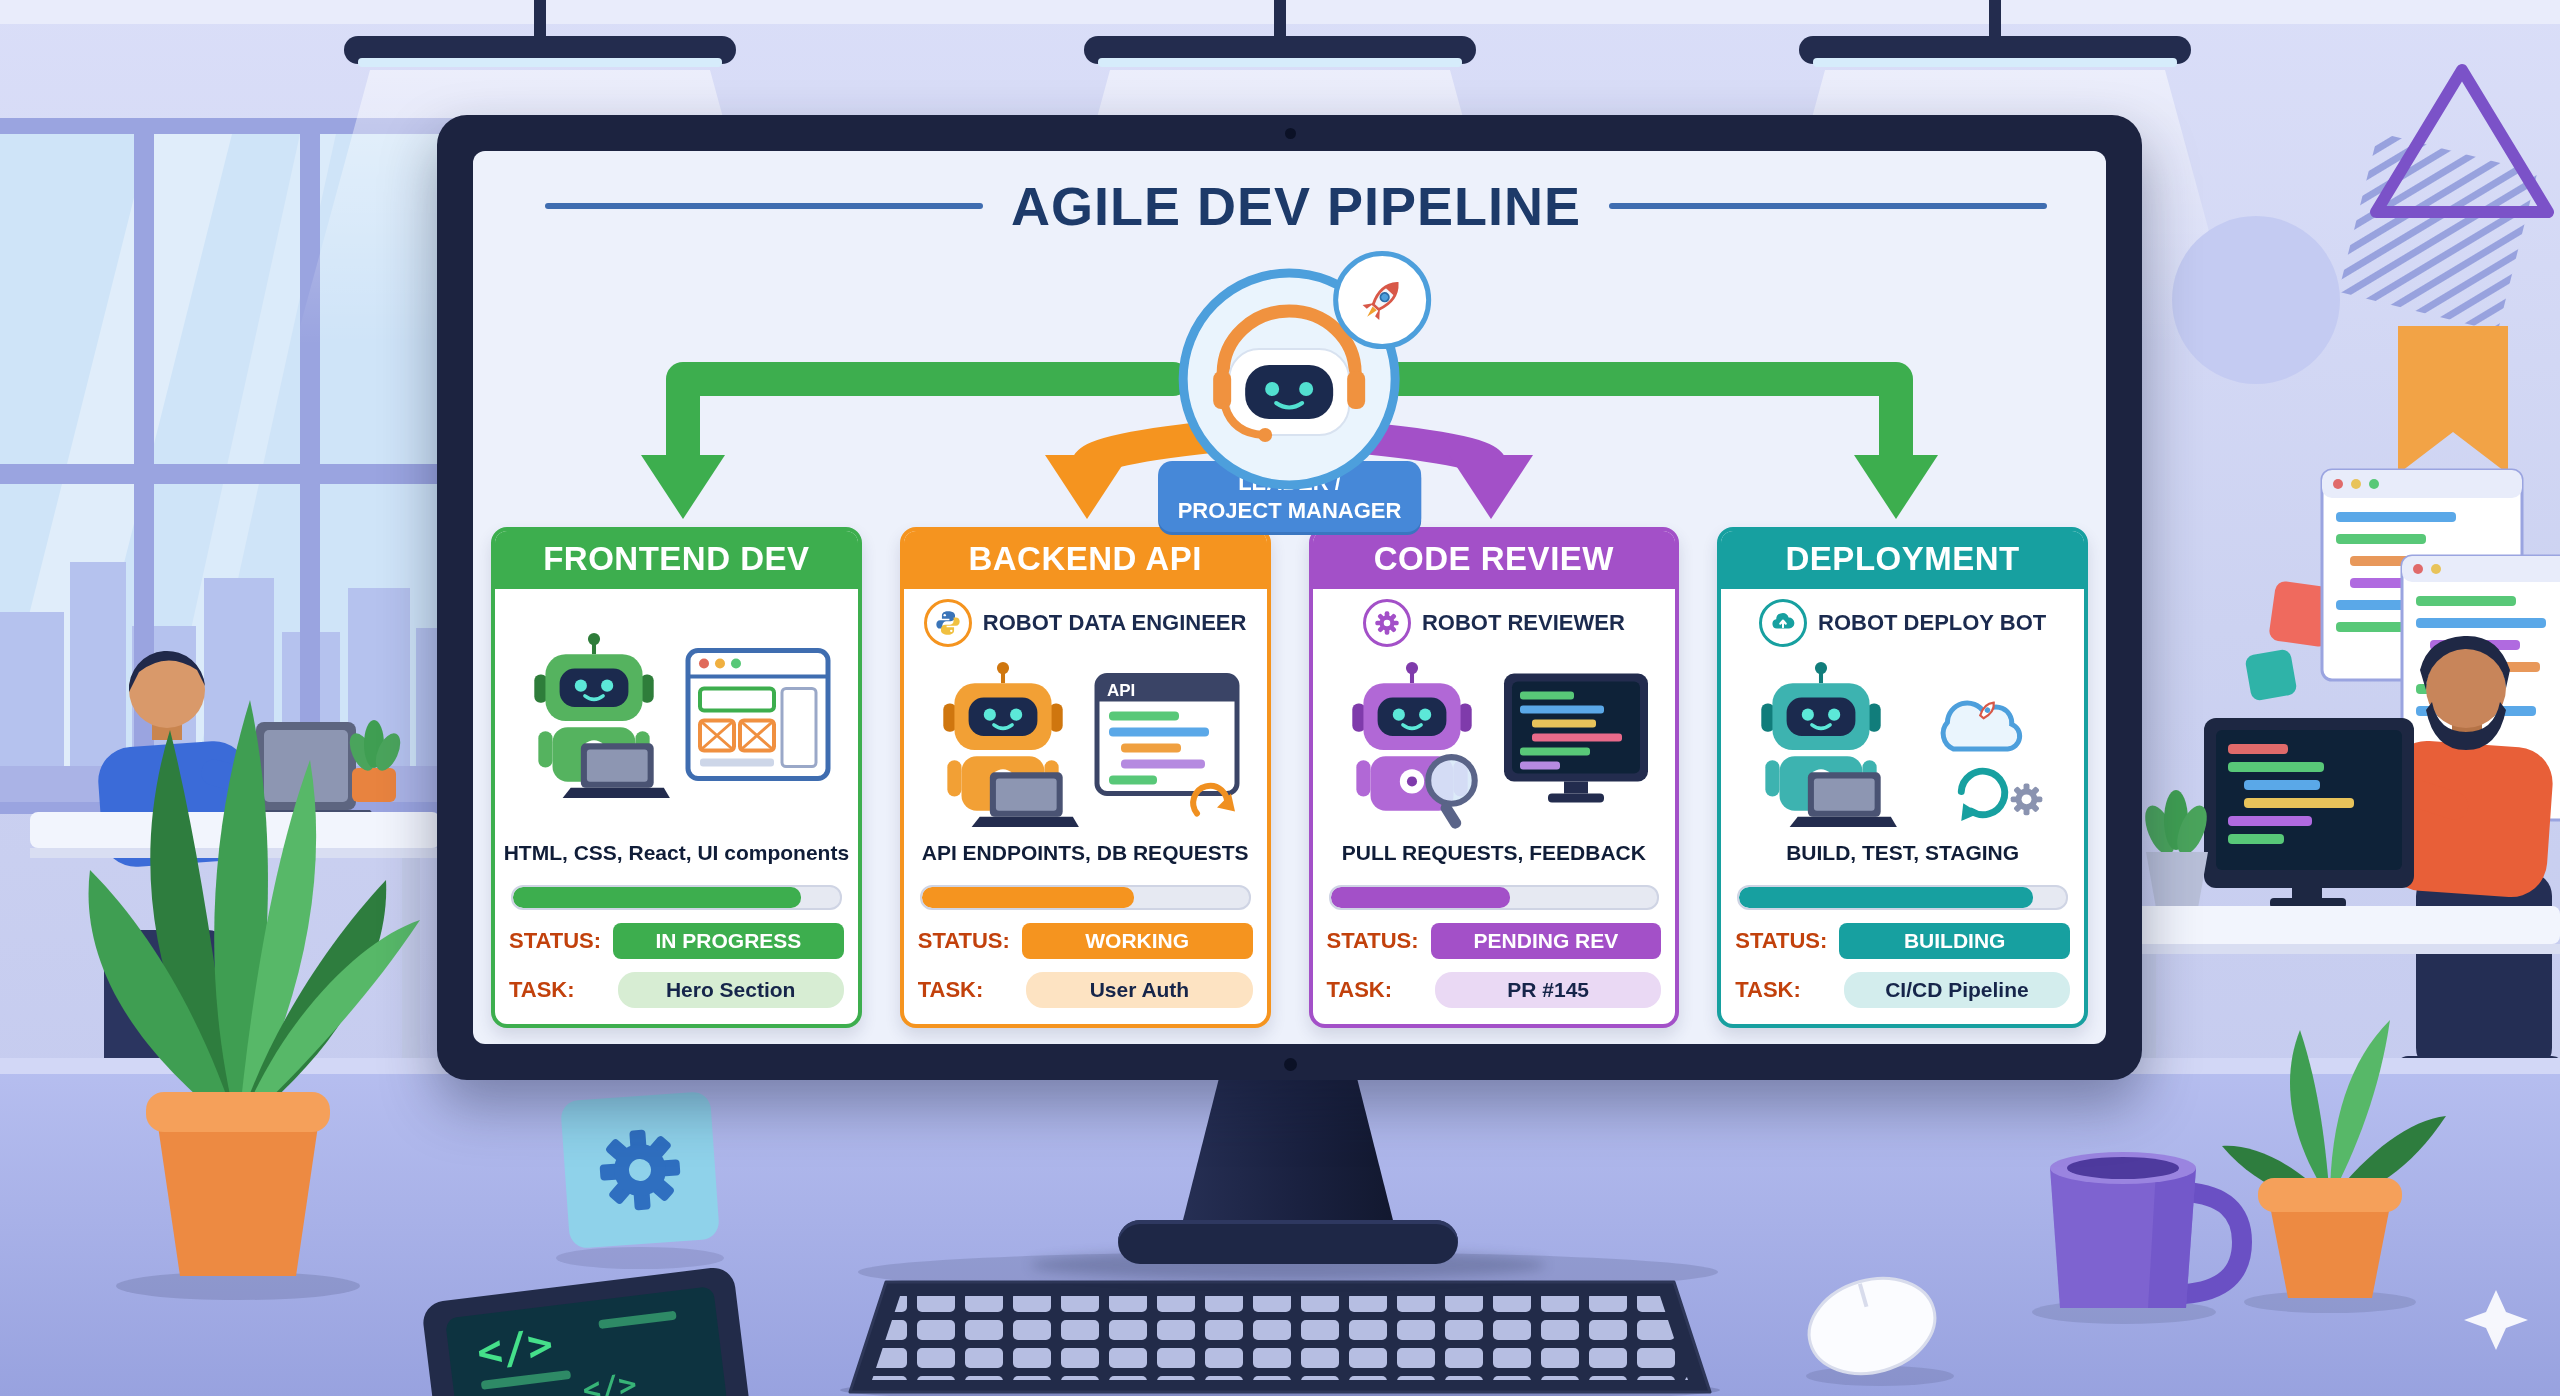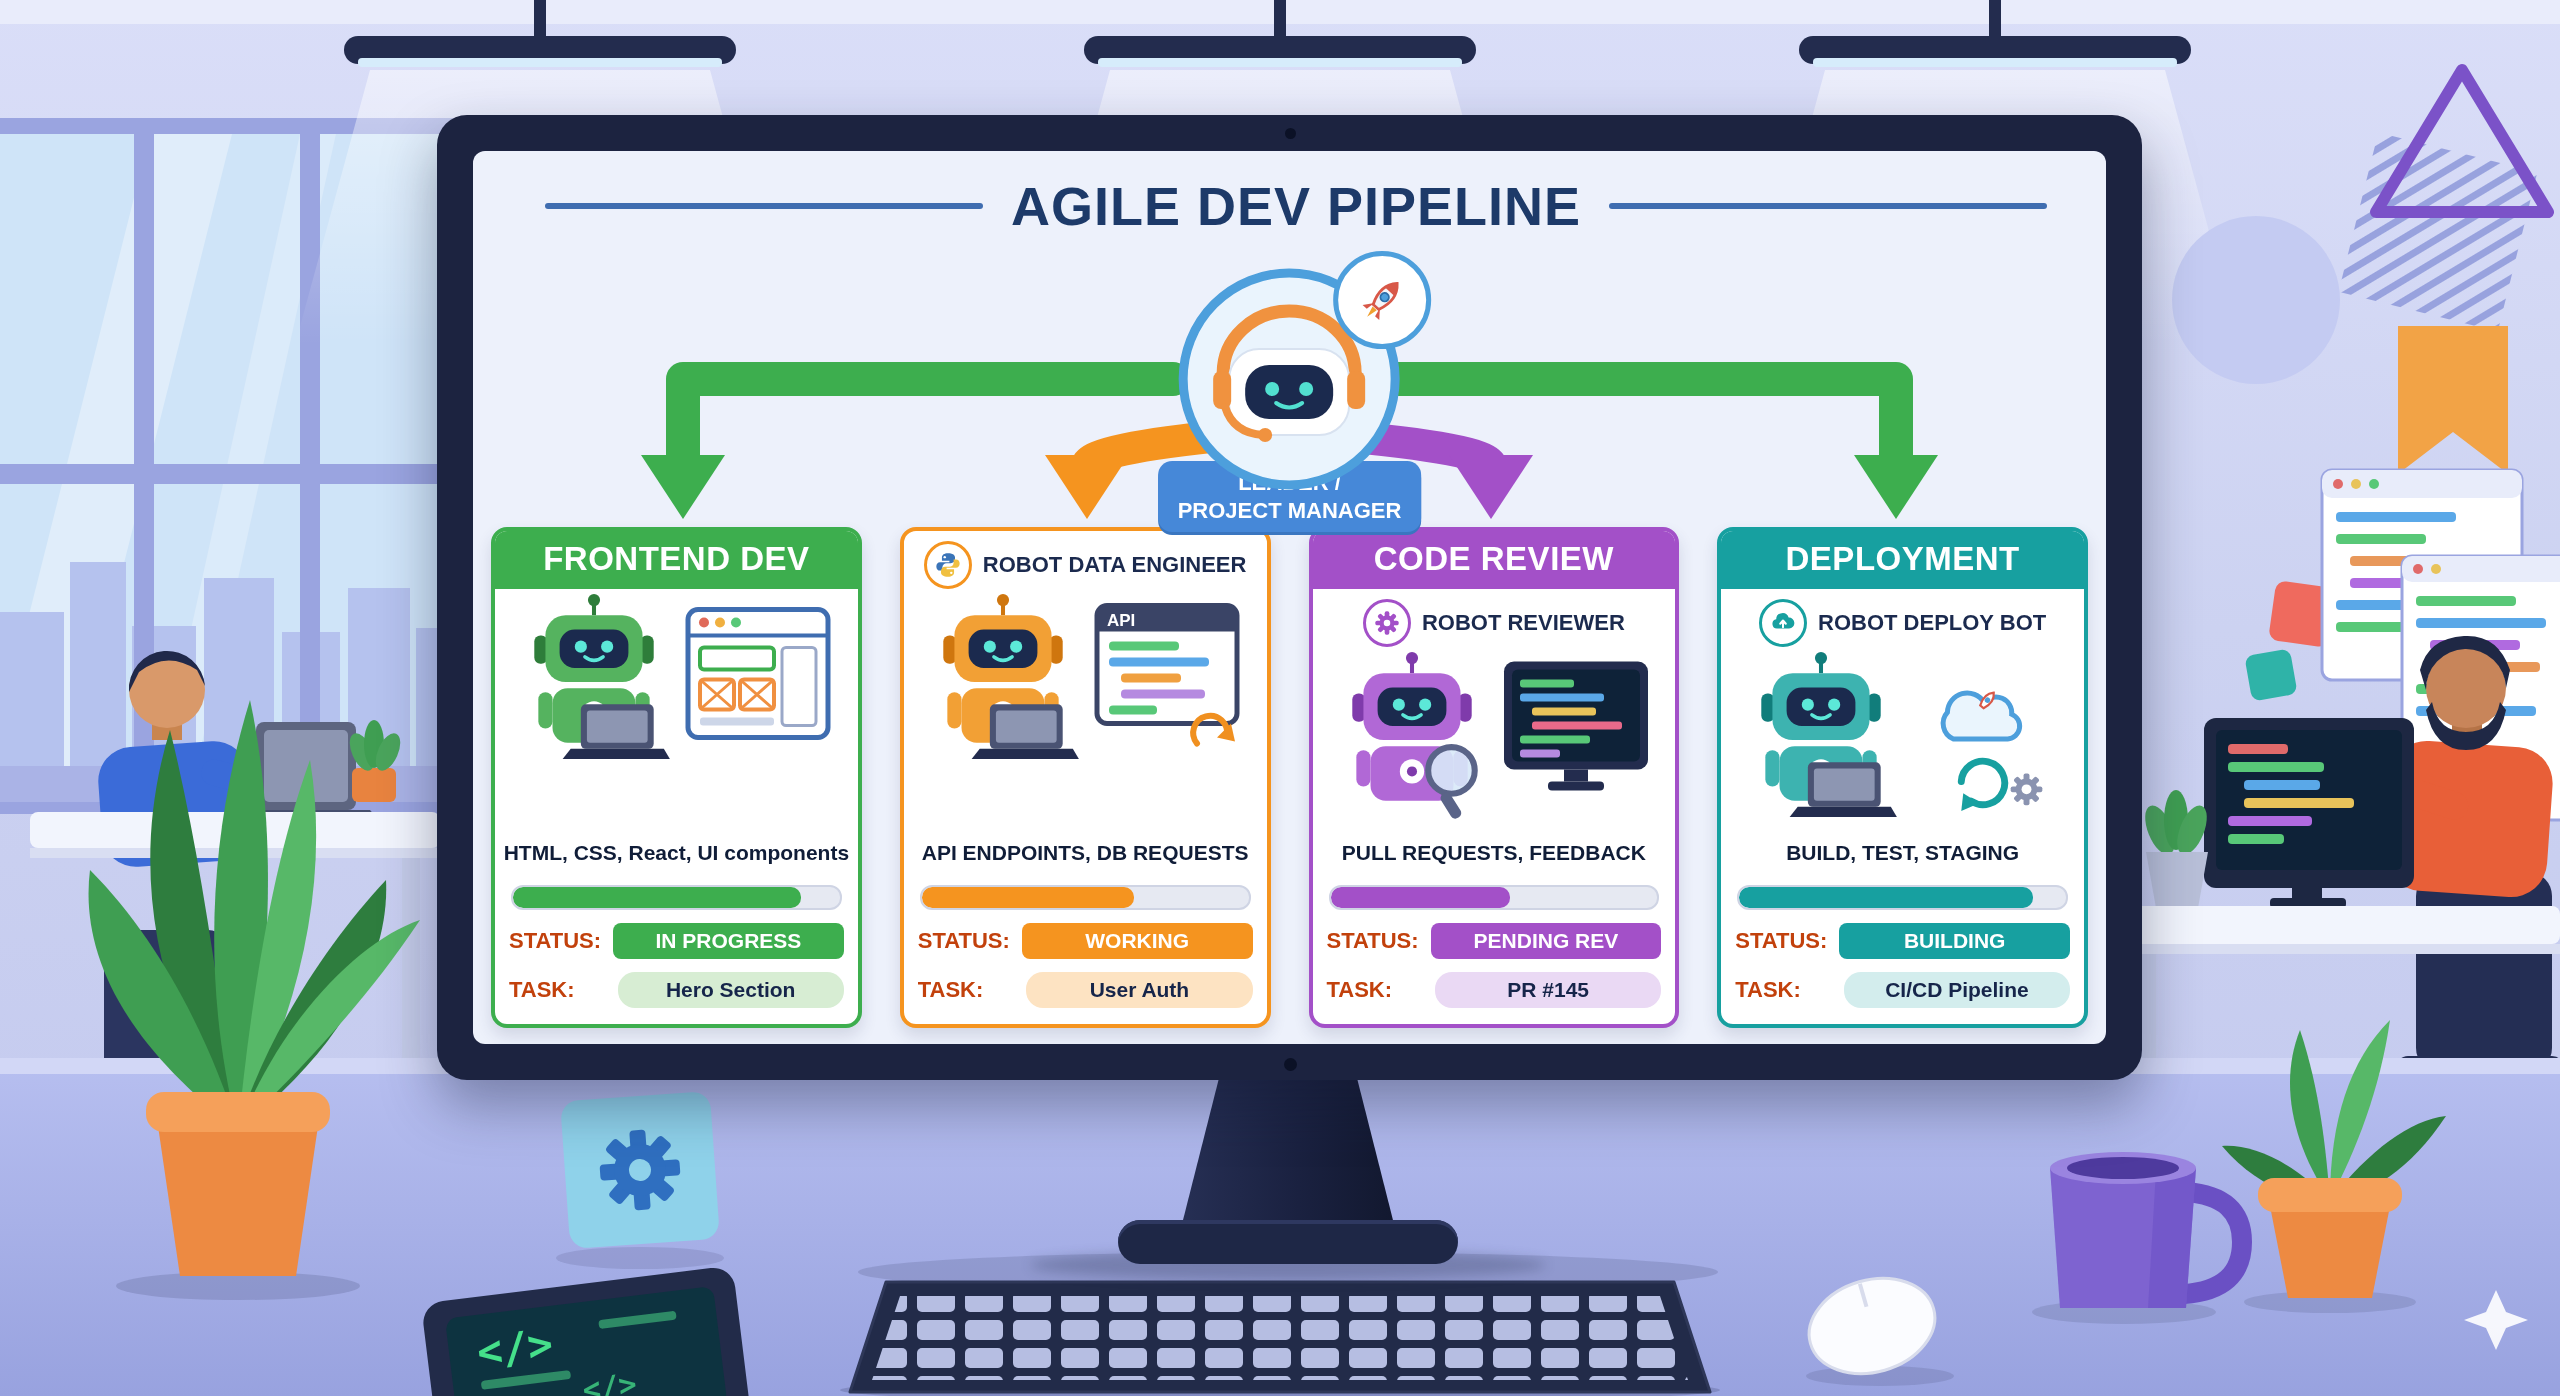--- a/index.html
+++ b/index.html
@@ -45,21 +45,21 @@
   .cards{position:absolute;left:0;right:0;top:376px;bottom:16px;display:flex;gap:38px;
     padding:0 18px;z-index:2;}
   .card{flex:1;display:flex;flex-direction:column;background:#fff;border:4px solid var(--accent);
     border-radius:16px;overflow:hidden;box-shadow:0 8px 16px rgba(40,50,90,.14);}
   .card-header{background:var(--accent);color:#fff;font-weight:800;font-size:33px;
     letter-spacing:.5px;text-align:center;padding:9px 4px 11px;}
   .role-row{display:flex;align-items:center;justify-content:center;gap:11px;margin:10px 8px 0;
     color:#1b2a4e;font-weight:800;font-size:22px;}
   .role-icon{width:42px;height:42px;border-radius:50%;background:#fff;border:3px solid var(--accent);
     display:flex;align-items:center;justify-content:center;flex:none;}
-  .illus{flex:1;display:flex;justify-content:center;gap:12px;margin:2px 8px 0;}
+  .illus{flex:1;display:flex;align-items:center;justify-content:center;gap:12px;margin:2px 8px 0;}
   .skills{text-align:center;font-weight:800;font-size:21px;color:#101d38;margin:2px 4px 8px;white-space:nowrap;}
   .progress-track{height:21px;margin:12px 16px 0;background:#e6e9f2;border:2px solid #cfd4e4;
     border-radius:12px;overflow:hidden;}
   .progress-fill{height:100%;background:var(--accent);border-radius:10px;}
   .kv-row{display:flex;align-items:center;gap:12px;margin:13px 14px 0;}
   .kv-row.task{margin-bottom:16px;gap:43px;}
   .kv-label{font-weight:800;font-size:22px;color:#c2410c;flex:none;}
   .badge-status{flex:1;background:var(--accent);color:#fff;font-weight:800;font-size:21px;
     text-align:center;padding:6px 8px;border-radius:8px;}
   .badge-task{flex:1;background:var(--tint);color:#16254a;font-weight:800;font-size:21px;
@@ -427,20 +427,21 @@
               <span class="kv-label">STATUS:</span>
               <span class="badge-status">IN PROGRESS</span>
             </div>
             <div class="kv-row task">
               <span class="kv-label">TASK:</span>
               <span class="badge-task">Hero Section</span>
             </div>
           </div>
 
           <div class="card" style="--accent: #f5941f; --tint: #fde3c2; --robot: #f2a035; --robotdark: #cf760e;">
+            <div class="card-header">BACKEND API</div>
             <div class="role-row">
               <span class="role-icon">
                 <svg viewBox="0 0 30 30" width="28" height="28">
                   <path d="M 15 2.5 c -4 0 -6.5 1.7 -6.5 4.5 v 3.5 h 8 v 1.5 H 6.5 C 4 12 2.5 13.8 2.5 16.5 c 0 2.8 1.5 4.5 4 4.5 H 9 v -3.5 c 0 -2.5 2 -4.5 4.5 -4.5 h 4.5 c 2.5 0 4.5 -2 4.5 -4.5 V 7 c 0 -2.8 -2.8 -4.5 -7.5 -4.5 Z" fill="#3a74b8"></path>
                   <path d="M 15 2.5 c -4 0 -6.5 1.7 -6.5 4.5 v 3.5 h 8 v 1.5 H 6.5 C 4 12 2.5 13.8 2.5 16.5 c 0 2.8 1.5 4.5 4 4.5 H 9 v -3.5 c 0 -2.5 2 -4.5 4.5 -4.5 h 4.5 c 2.5 0 4.5 -2 4.5 -4.5 V 7 c 0 -2.8 -2.8 -4.5 -7.5 -4.5 Z" fill="#f0c040" transform="rotate(180 15 15)"></path>
                   <circle cx="11.5" cy="6.6" r="1.3" fill="#ffffff"></circle>
                     <circle cx="18.5" cy="23.4" r="1.3" fill="#ffffff"></circle>
                 </svg>
               </span>
               <span class="role-label">ROBOT DATA ENGINEER</span>

